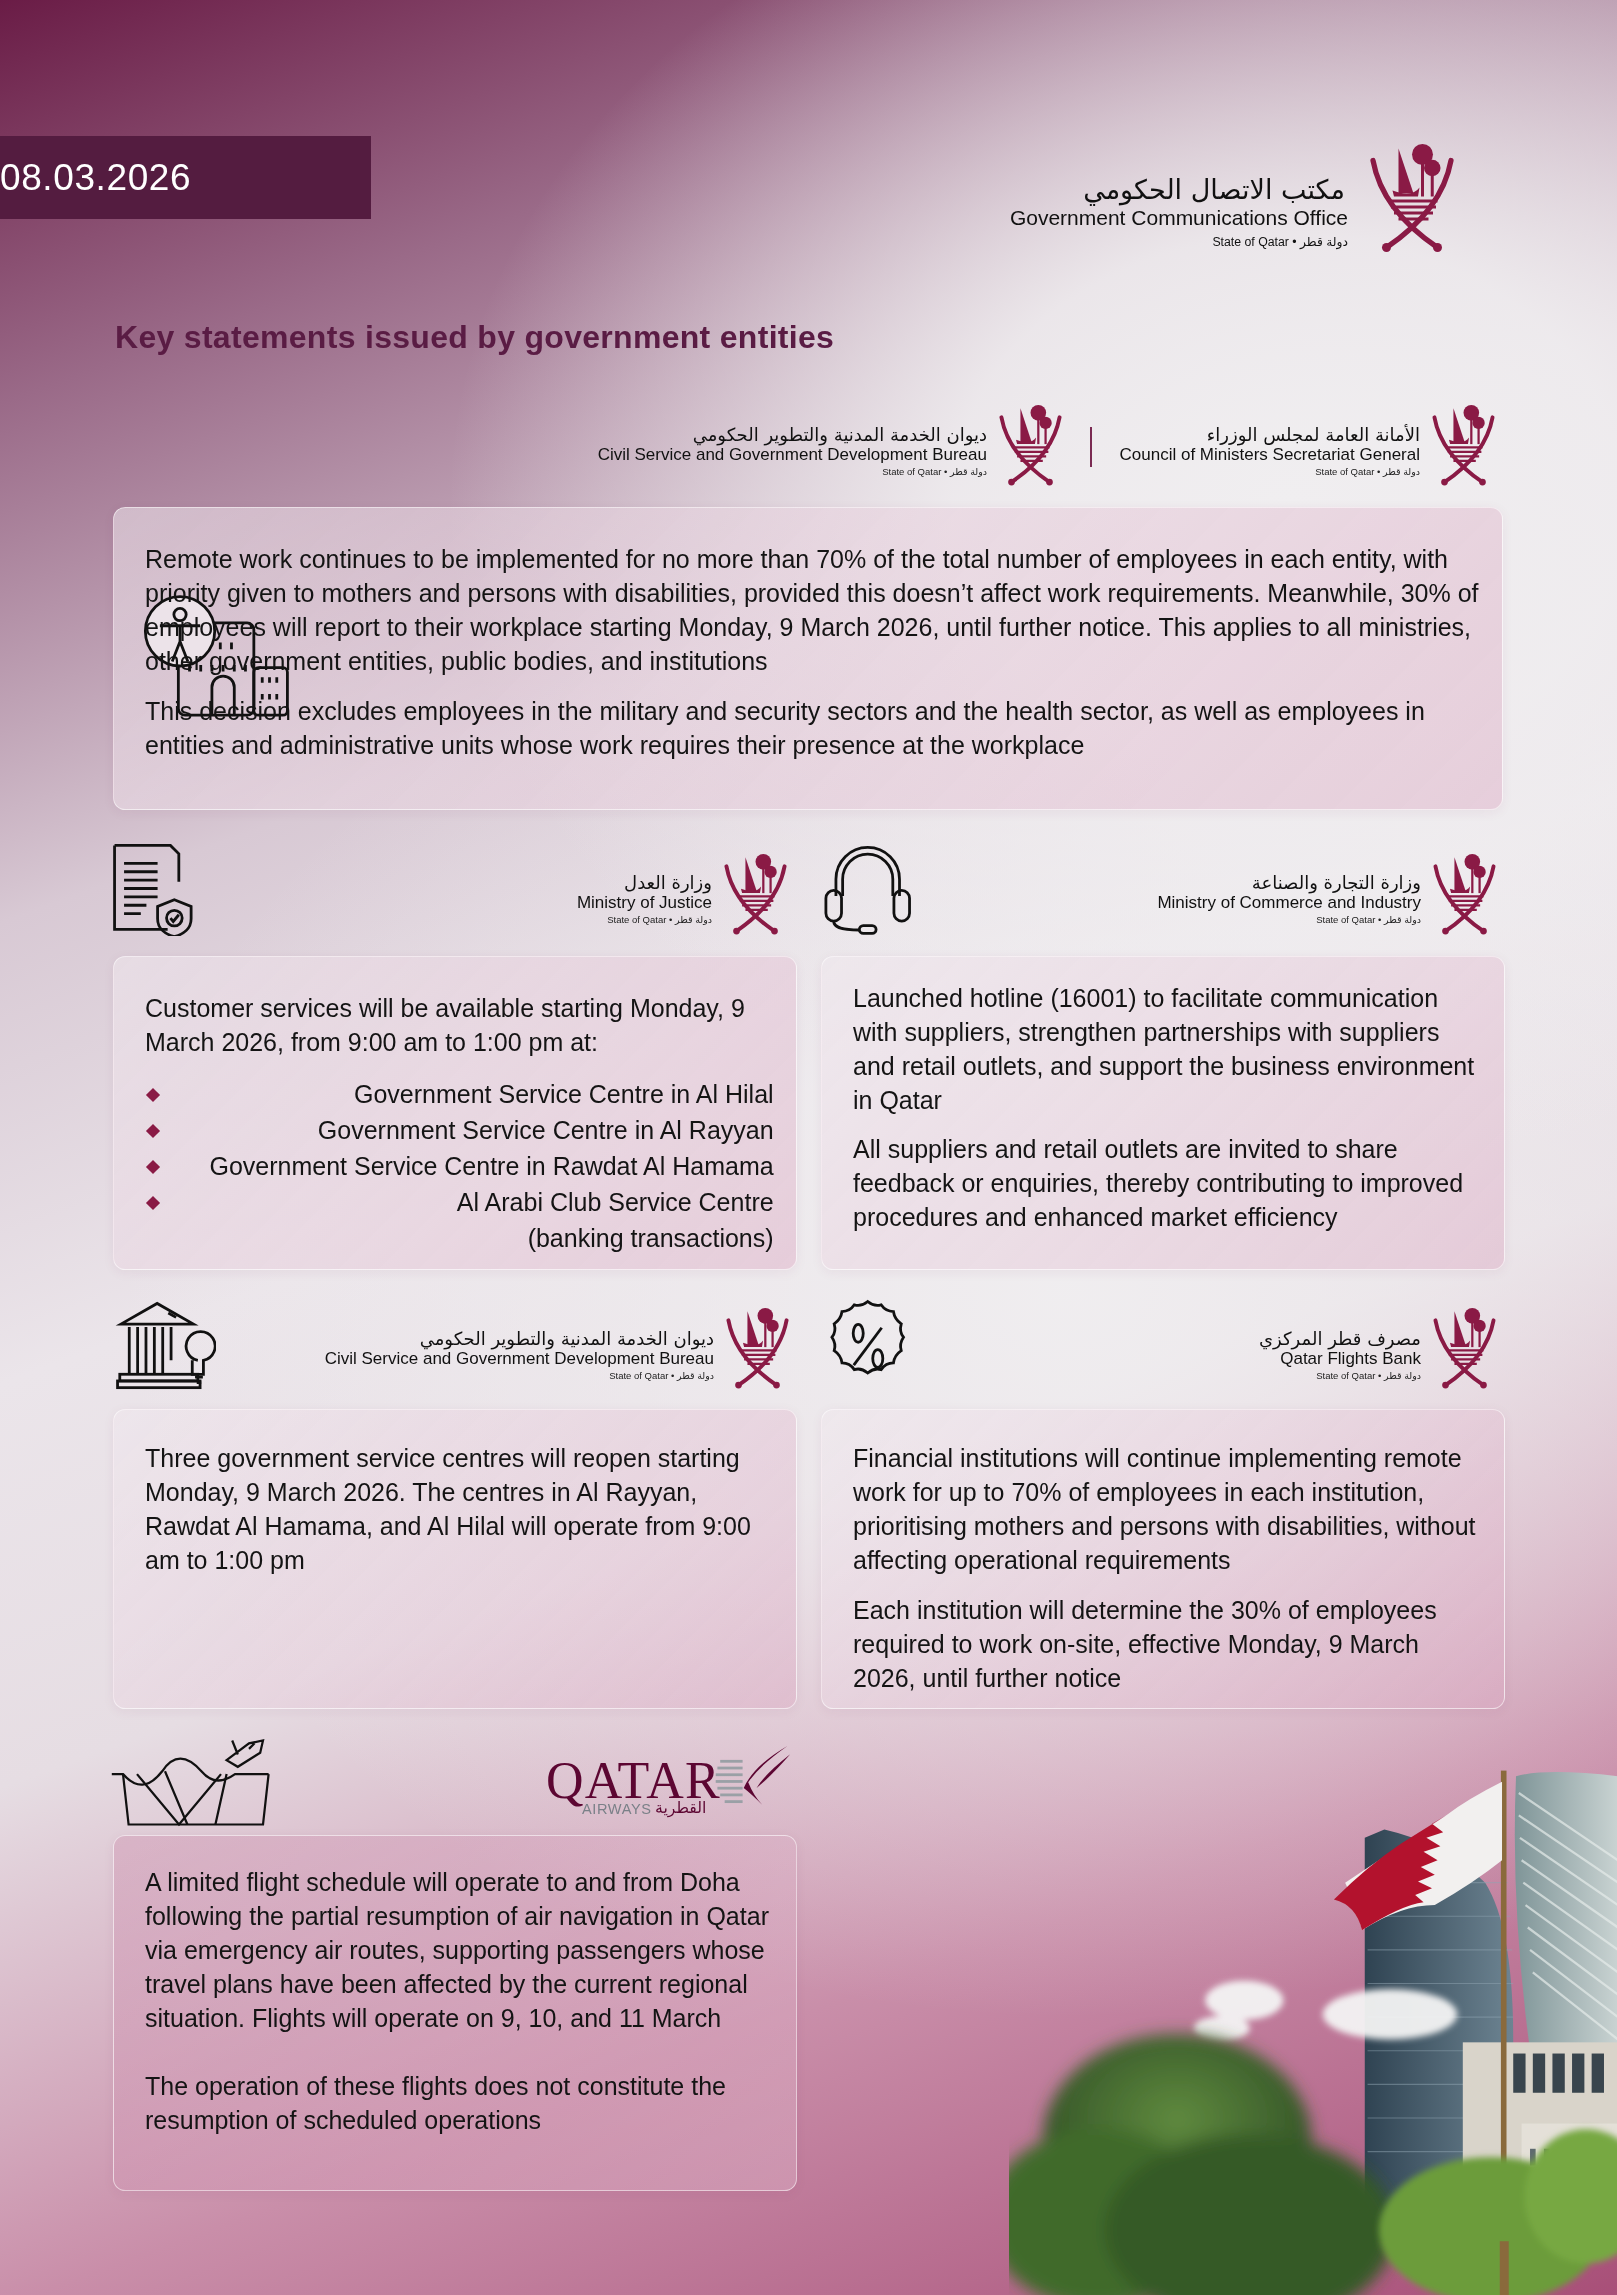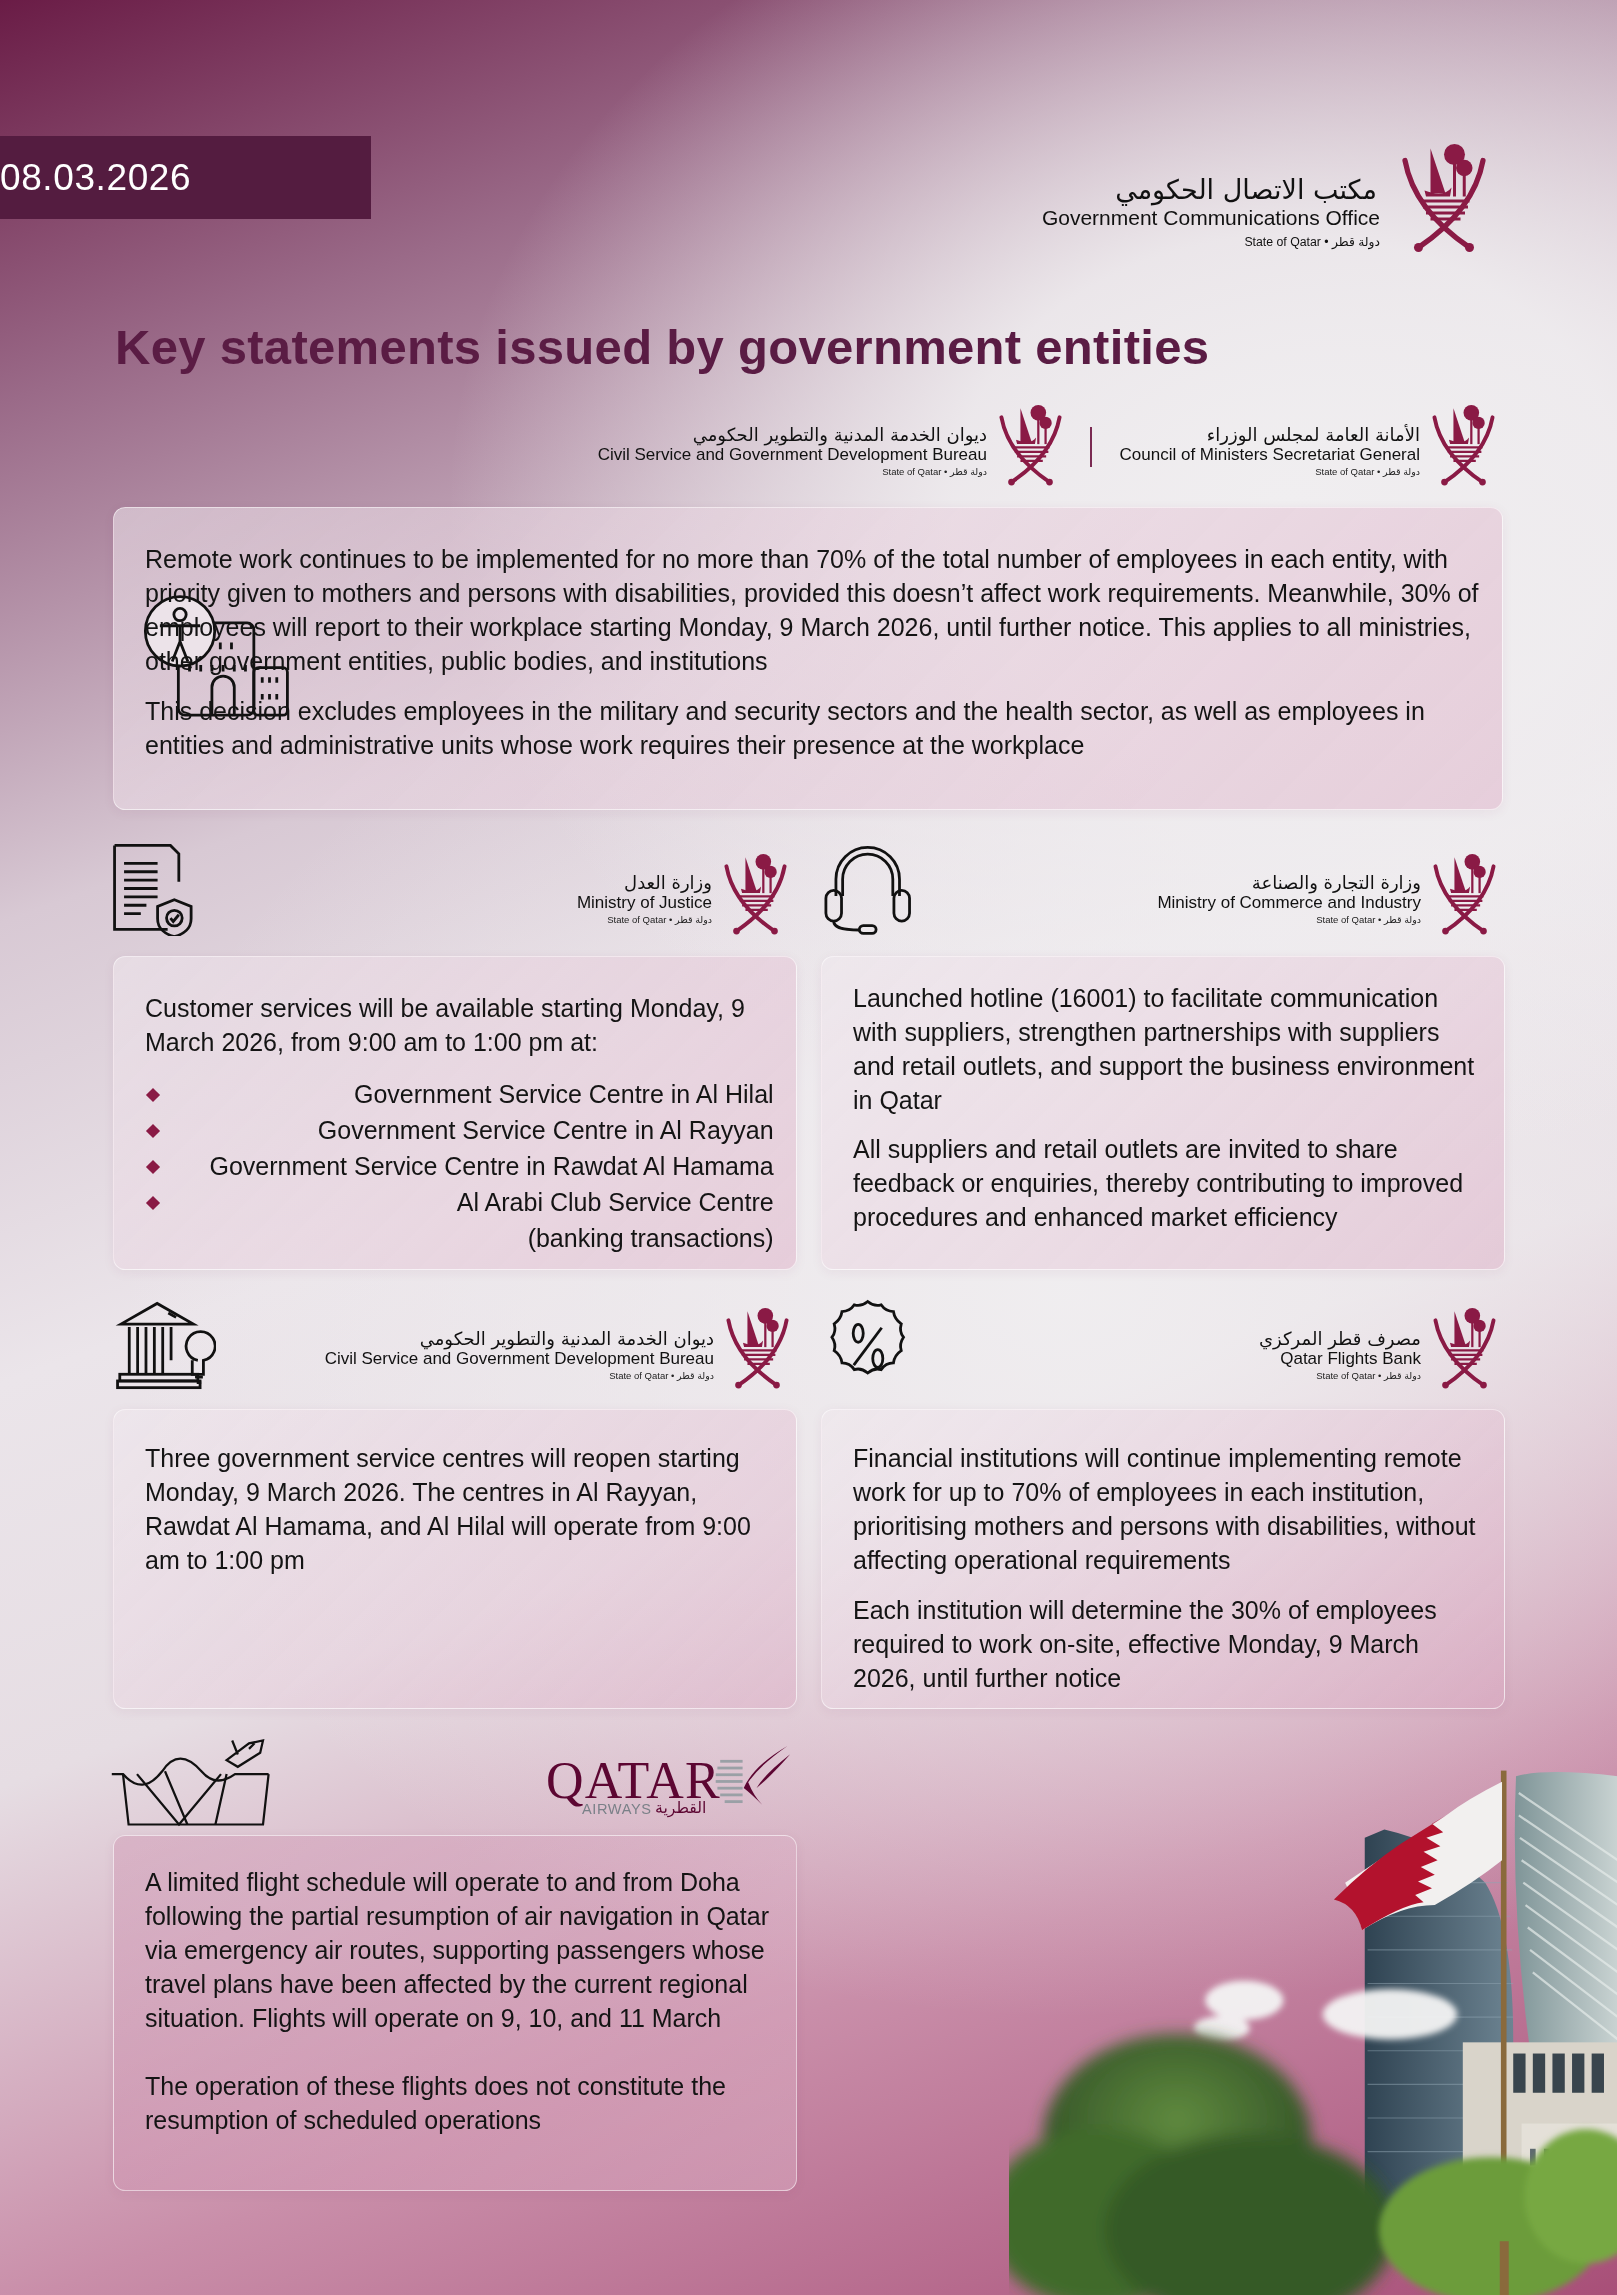--- a/index.html
+++ b/index.html
@@ -20,29 +20,29 @@
     left: 0; top: 136px; width: 371px; height: 83px;
     background: #541c40;
     color: #fff;
     font-size: 37px;
     display: flex; align-items: center; justify-content: flex-start;
     padding-right: 59px;
     letter-spacing: 0.6px;
   }
 
   
-  .gco { left: 996px; top: 135px; width: 504px; height: 123px; }
+  .gco { left: 964px; top: 135px; width: 504px; height: 123px; }
   .gco .ar { position:absolute; right: 123px; top: 39px; font-size: 27px; color: #111; font-family: "DejaVu Sans", sans-serif; direction: rtl; }
   .gco .en { position:absolute; right: 120px; top: 71px; font-size: 21px; color: #111; }
   .gco .sub { position:absolute; right: 120px; top: 100px; font-size: 12.3px; color: #111; }
   .gco .emblem { position:absolute; right: 0; top: 0; width: 112px; height: 120px; }
 
   .title {
     left: 115px; top: 319px;
-    font-size: 49px; font-weight: bold; color: #5a1c44;
+    font-size: 32px; font-weight: bold; color: #5a1c44;
     letter-spacing: 0.3px;
   }
 
   
   .entity { position: absolute; height: 90px; }
   .entity .txt { position: absolute; right: 84px; text-align: right; white-space: nowrap; }
   .entity .ar { font-size: 18px; color: #111; font-family: "DejaVu Sans", sans-serif; direction: rtl; line-height: 1.1; }
   .entity .en { font-size: 17px; color: #111; line-height: 1.2; }
   .entity .sub { font-size: 9.5px; color: #222; line-height: 1.5; }
   .entity .emblem { position: absolute; right: 0; top: 0; width: 81px; height: 90px; }

